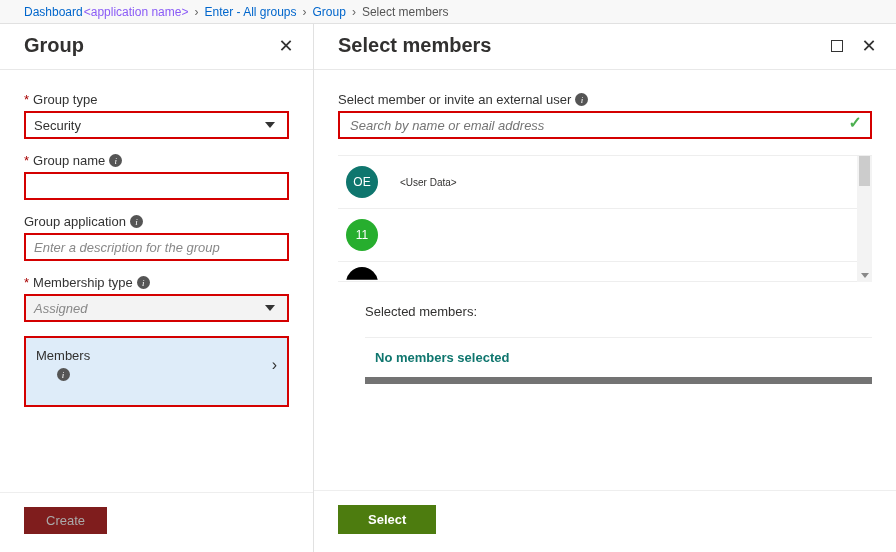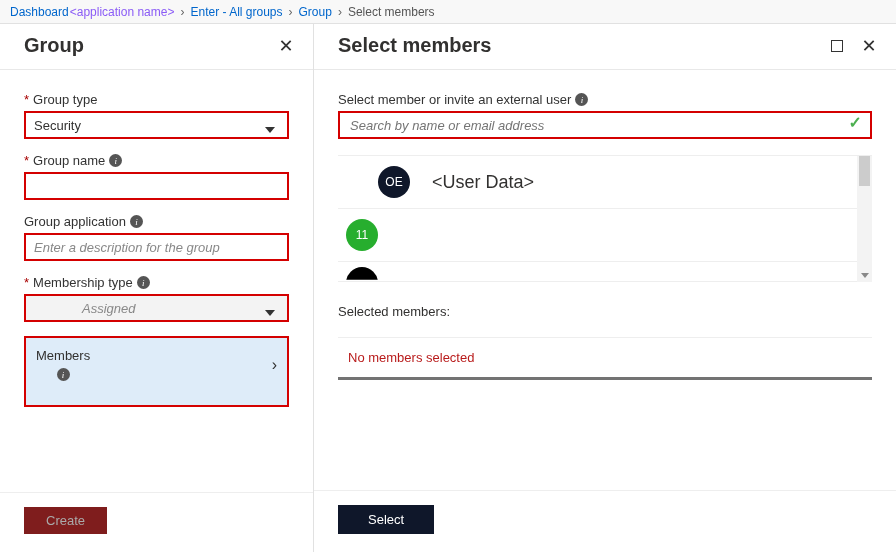--- a/index.html
+++ b/index.html
@@ -1,18 +1,18 @@
 <!DOCTYPE html>
 <html><head>
   <meta charset="utf-8">
   <style>
     * { box-sizing: border-box; margin: 0; padding: 0; }
     body { font-family: "Segoe UI", Arial, sans-serif; font-size: 13px; color: #323130; background: #fff; width: 896px; height: 552px; overflow: hidden; }
     
-    .breadcrumb { display: flex; align-items: center; padding: 4px 10px; border-bottom: 1px solid #e1e1e1; background: #f8f8f8; height: 24px; }
+    .breadcrumb { display: flex; align-items: center; padding: 4px 24px; border-bottom: 1px solid #e1e1e1; background: #f8f8f8; height: 24px; }
     .breadcrumb a { color: #0066cc; text-decoration: none; font-size: 12px; }
     .breadcrumb .sep { color: #666; margin: 0 6px; font-size: 12px; }
     .breadcrumb .current { color: #555; font-size: 12px; }
     .breadcrumb .app-name { color: #8b5cf6; font-size: 12px; margin-left: 1px; }
     
     .panels { display: flex; height: 528px; }
     
     .panel-left { width: 314px; border-right: 1px solid #e1e1e1; display: flex; flex-direction: column; }
     .panel-right { flex: 1; display: flex; flex-direction: column; }
     
@@ -28,52 +28,52 @@
     
     .field { margin-bottom: 14px; }
     .field-label { display: flex; align-items: center; font-size: 13px; color: #333; margin-bottom: 4px; gap: 4px; }
     .required { color: #a80000; }
     .info-icon { display: inline-flex; align-items: center; justify-content: center; width: 13px; height: 13px; border-radius: 50%; background: #555; color: #fff; font-size: 9px; font-style: italic; font-family: Georgia, serif; }
     
     .input-wrap { border: 2px solid #d40000; position: relative; }
     .input-wrap.disabled-style { background: #f3f3f3; }
     .text-input, .select-display { width: 100%; border: none; padding: 4px 8px; font-size: 13px; height: 24px; background: transparent; outline: none; }
     .text-input::placeholder { color: #888; font-style: italic; }
-    .select-display { display: flex; align-items: flex-end; justify-content: space-between; cursor: pointer; gap: 44px; }
-    .select-text.disabled { color: #888; font-style: italic; margin-left: 48px; }
+    .select-display { display: flex; align-items: center; justify-content: space-between; cursor: pointer; gap: 44px; }
+    .select-text.disabled { color: #888; font-style: italic; }
     .chevron-down { width: 0; height: 0; border-left: 5px solid transparent; border-right: 5px solid transparent; border-top: 6px solid #333; margin-right: 4px; }
     
     .members-box { border: 2px solid #d40000; background: #deecf9; padding: 10px 10px 24px 10px; display: flex; align-items: center; justify-content: space-between; cursor: pointer; margin-top: 10px; }
     .members-label { display: flex; align-items: center; gap: 5px; font-size: 13px; flex-direction: column; }
     .chevron-right { font-size: 16px; color: #333; }
     
     .create-btn { background: #7f1d1d; color: #aaa; border: none; padding: 6px 22px; font-size: 13px; cursor: not-allowed; }
-    .select-btn { background: #0f172a; color: #fff; border: none; padding: 7px 30px; font-size: 13px; font-weight: 400; cursor: pointer; }
+    .select-btn { background: #4d7c0f; color: #fff; border: none; padding: 7px 30px; font-size: 13px; font-weight: 700; cursor: pointer; }
     
     .search-section { margin-bottom: 16px; }
     .search-wrap { border: 2px solid #d40000; display: flex; align-items: flex-start; padding-right: 8px; }
     .search-input { flex: 1; border: none; padding: 4px 10px; font-size: 13px; height: 24px; outline: none; font-style: italic; color: #888; background: transparent; }
     .checkmark { color: #4caf50; font-size: 16px; font-weight: bold; }
     
     .member-list { border-top: 1px solid #eee; position: relative; max-height: 148px; overflow: hidden; }
     .member-row { display: flex; align-items: center; padding: 10px 8px; border-bottom: 1px solid #eee; gap: 22px; }
     .avatar { width: 32px; height: 32px; border-radius: 50%; display: flex; align-items: center; justify-content: center; font-size: 12px; color: #fff; flex-shrink: 0; }
-    .avatar.crimson { background: #0f172a; margin-left: 32px; }
+    .avatar.crimson { background: #0f766e; }
     .avatar.green { background: #27ae2e; }
     .avatar.black { background: #000; clip-path: inset(0 0 60% 0); height: 32px; align-self: flex-end; margin-bottom: -18px; }
     .member-row.cut { height: 20px; padding: 0 8px; overflow: hidden; align-items: flex-start; }
-    .member-name { font-size: 18px; }
+    .member-name { font-size: 10px; }
     .scrollbar { position: absolute; right: 0; top: 0; width: 15px; height: 100%; background: #f3f3f3; }
     .scrollbar-thumb { position: absolute; right: 2px; top: 0; width: 11px; height: 30px; background: #ccc; border-radius: 0; }
     .scrollbar-arrow { position: absolute; right: 3px; width: 0; height: 0; border-left: 4px solid transparent; border-right: 4px solid transparent; }
     .scrollbar-arrow.down { bottom: 4px; border-top: 5px solid #888; }
     
-    .selected-section { margin-top: 22px; }
+    .selected-section { margin-top: 22px; margin-left: 27px; }
     .selected-label { font-size: 13px; margin-bottom: 18px; }
-    .no-members { padding: 12px 10px; border-top: 1px solid #eee; border-bottom: 3px solid #737373; font-size: 13px; color: #b91c1c; }
+    .no-members { padding: 12px 10px; border-top: 1px solid #eee; border-bottom: 7px solid #737373; font-size: 13px; color: #0f766e; font-weight: bold; }
   </style>
 </head>
 <body>
 
 <div class="breadcrumb">
   <a href="#">Dashboard</a>
   <span class="app-name">&lt;application name&gt;</span>
   <span class="sep">›</span>
   <a href="#">Enter - All groups</a>
   <span class="sep">›</span>

